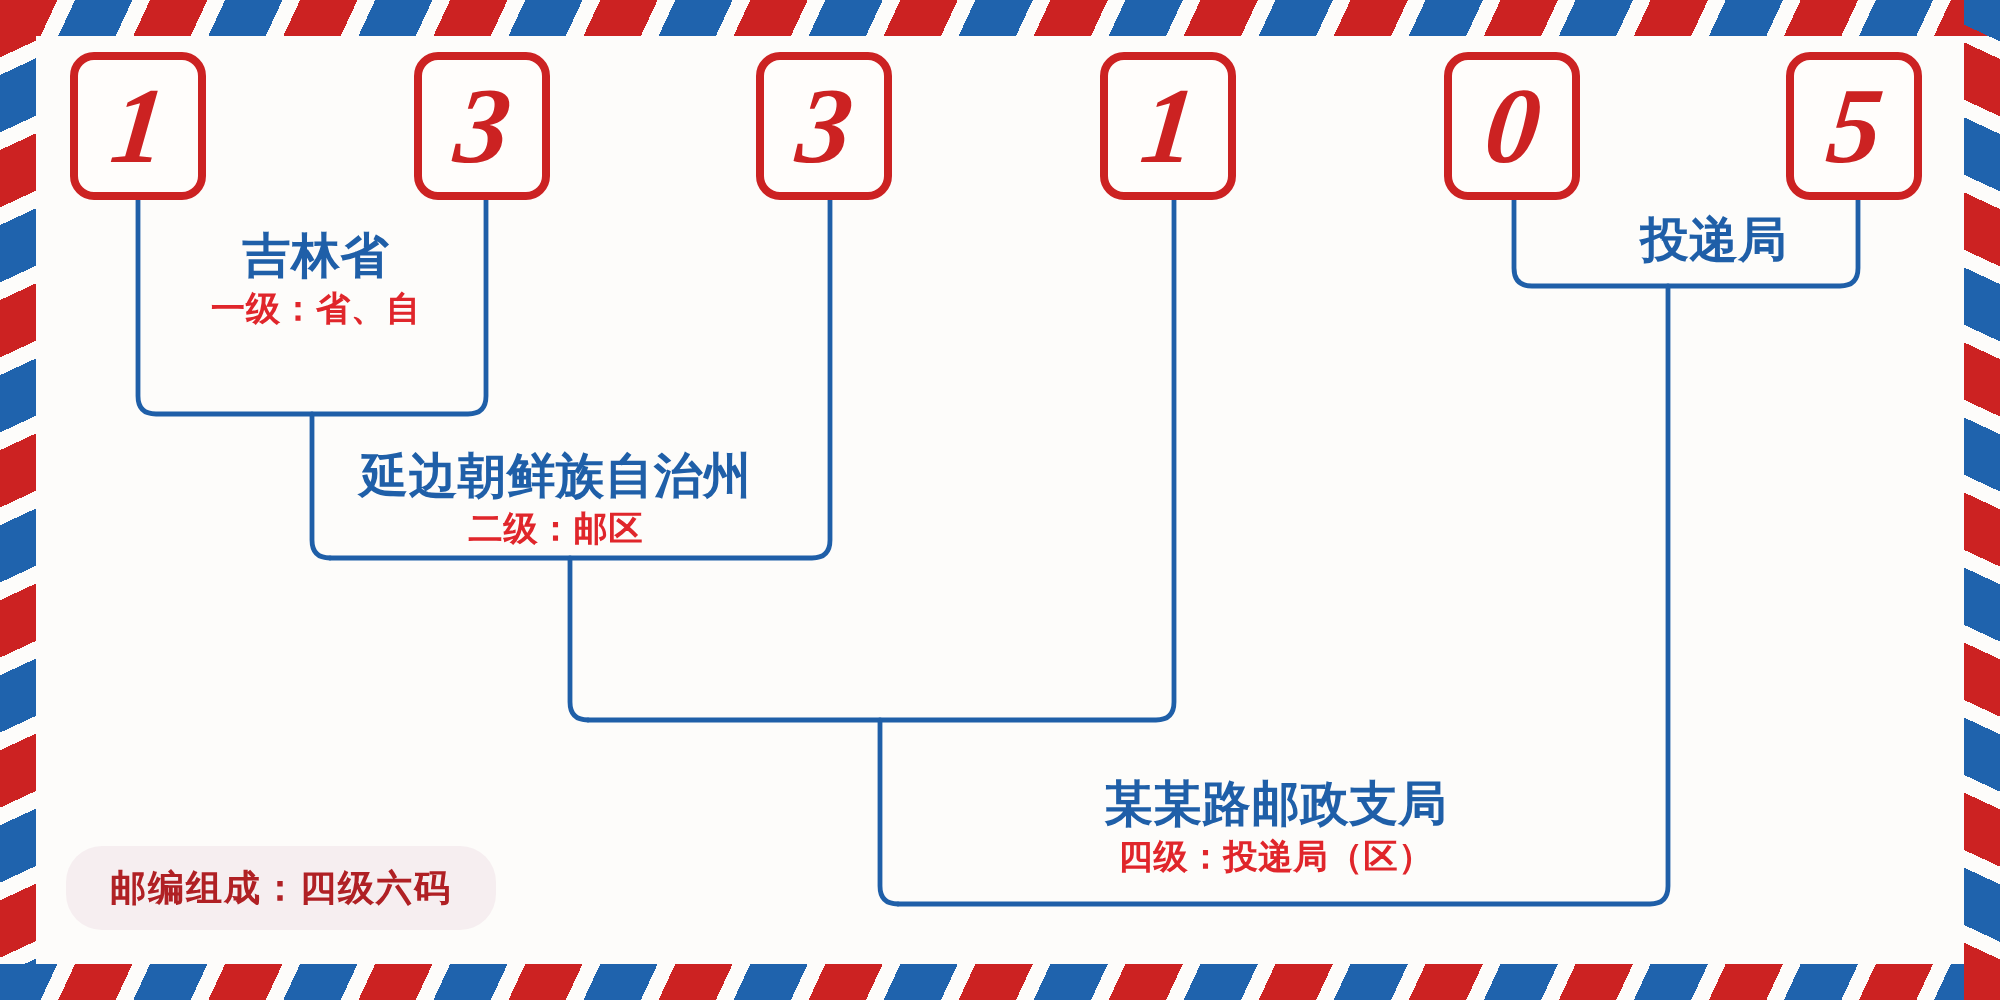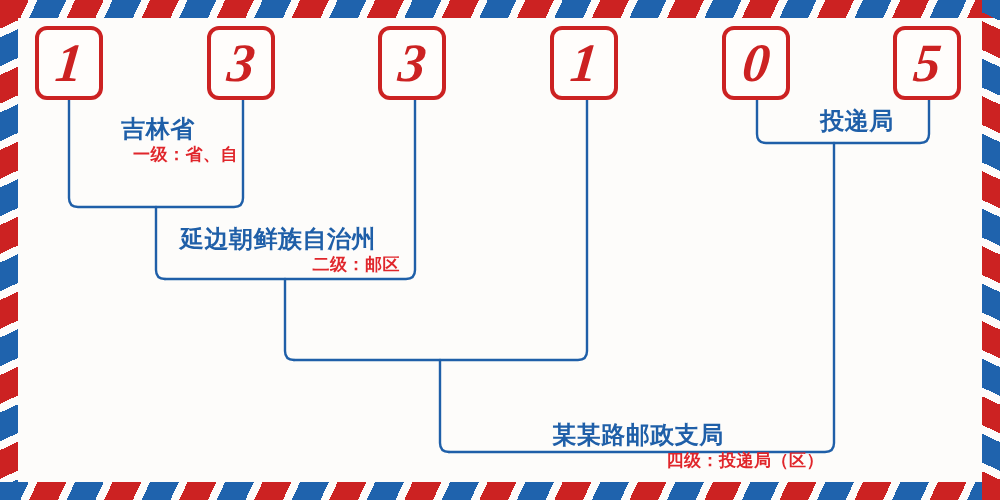--- a/index.html
+++ b/index.html
@@ -110,21 +110,20 @@
     line-height: 1.25;
     letter-spacing: 0.5px;
   }
   .label-sub {
     color: #e0262b;
     font-family: "Liberation Sans", "DejaVu Sans", sans-serif;
     font-weight: 700;
     font-size: 17px;
     line-height: 1.3;
     letter-spacing: 0.5px;
-    text-align: right;
   }
   .label-sub .ln { display: block; }
 
   
   #footer-badge {
     position: absolute;
     left: 33px;
     top: 423px;
     padding: 9px 22px;
     background: #f6eef0;
@@ -195,25 +194,26 @@
   <div class="label-group" style="left:156px; top:224px; width:244px;">
     <div class="label-title">延边朝鲜族自治州</div>
     <div class="label-sub">
       <span class="ln">二级：邮区</span>
     </div>
   </div>
 
   <div class="label-group" style="left:296px; top:305px; width:288px;">
   </div>
 
-  <div class="label-group" style="left:452px; top:388px; width:372px;margin-top:32px;">
+  <div class="label-group" style="left:452px; top:388px; width:372px;">
     <div class="label-title">某某路邮政支局</div>
     <div class="label-sub">
       <span class="ln">四级：投递局（区）</span>
     </div>
   </div>
 
   <div class="label-group" style="left:760px; top:106px; width:194px;">
     <div class="label-title">投递局</div>
   </div>
 
+  <div id="footer-badge">邮编组成：四级六码</div>
 
 </div>
 
 </body></html>

